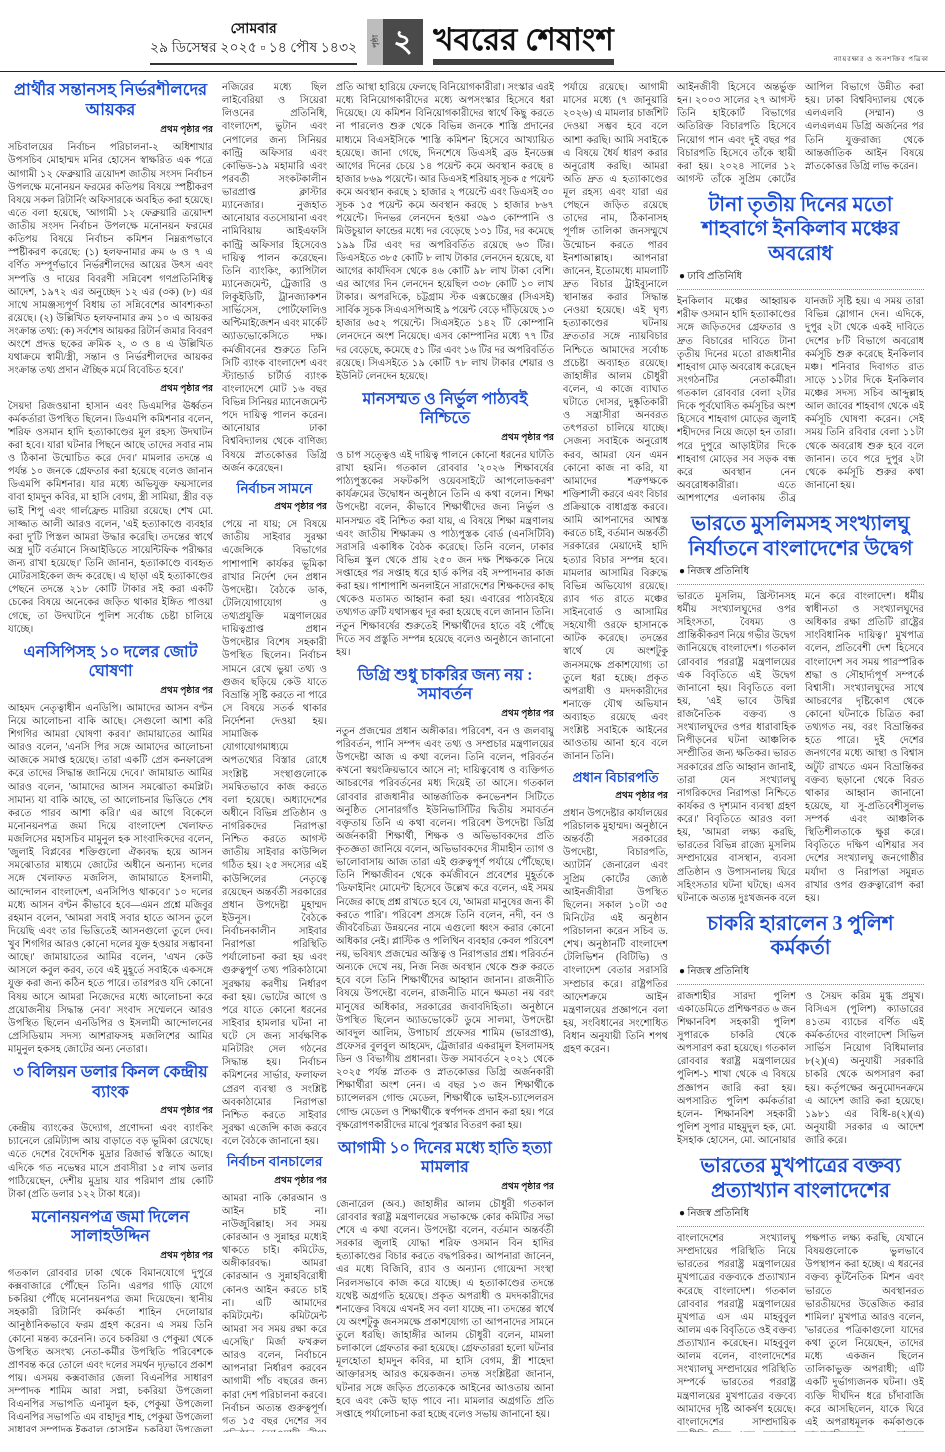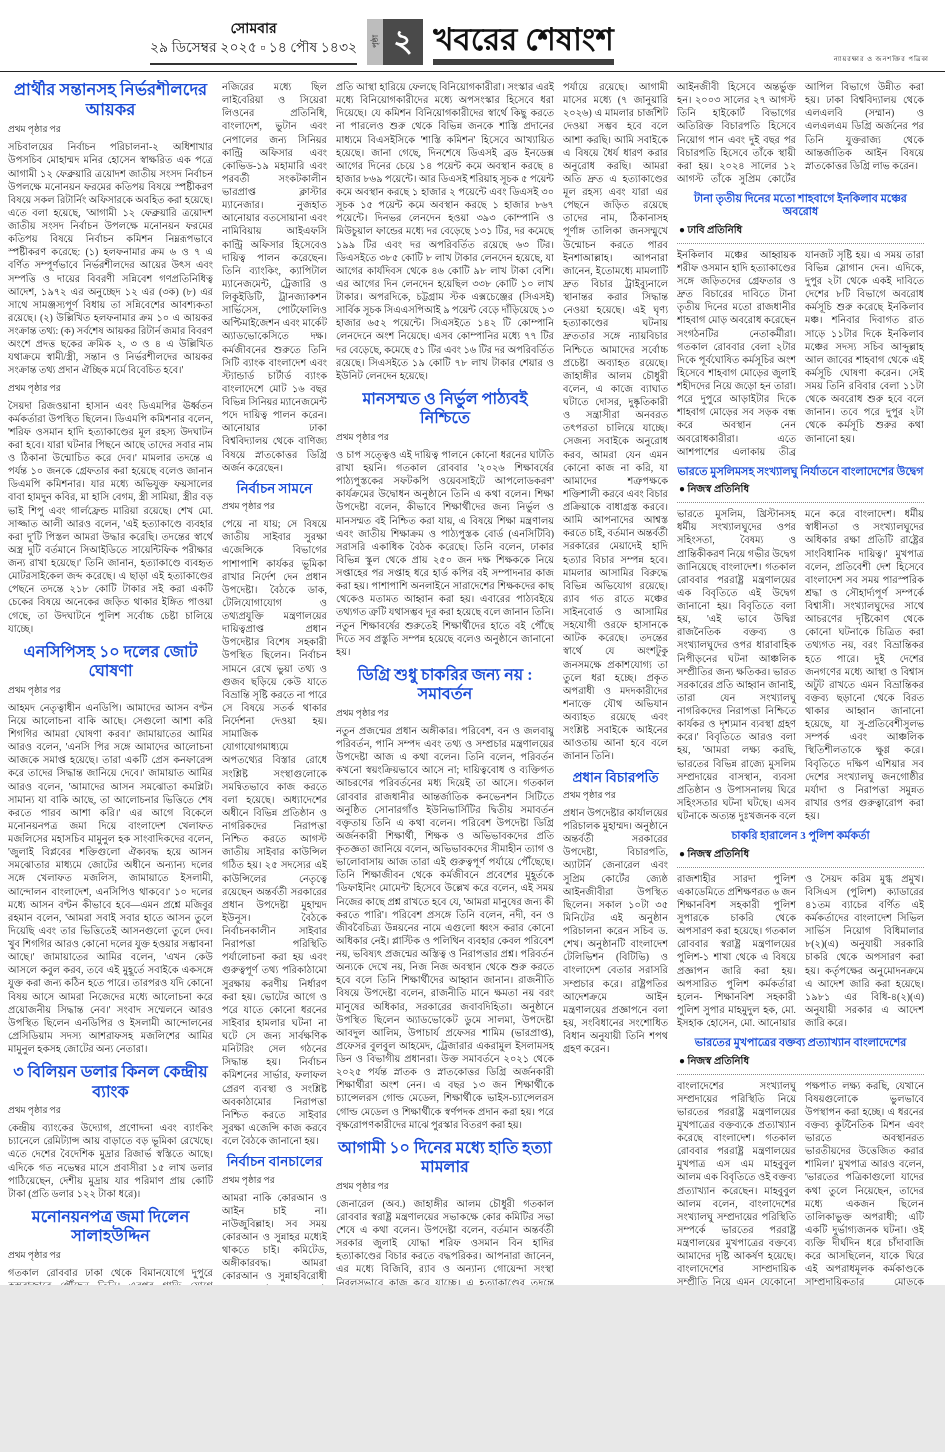--- a/index.html
+++ b/index.html
@@ -1,17 +1,17 @@
 <!DOCTYPE html>
 <html lang="bn"><head>
 <meta charset="utf-8">
 <style>
   html,body{margin:0;padding:0;background:#e8e8e8;}
   .page{
-    position:relative;width:945px;height:1285px;margin:0 auto;
+    position:relative;width:945px;height:1452px;margin:0 auto;
     background:#fff;color:#111;overflow:hidden;
     font-family:"Liberation Serif","DejaVu Serif",serif;
   }
   
   .hdr{
     display:flex;align-items:flex-end;gap:10px;
     padding:14px 10px 6px 10px;border-bottom:1.5px solid #222;height:72px;box-sizing:border-box;
   }
   .dateblock{margin-left:140px;text-align:center;border-bottom:2px solid #333;padding-bottom:3px;}
   .dateblock .day{font-weight:bold;font-size:14px;line-height:1.1;}
@@ -38,25 +38,25 @@
   }
   
   .cols{display:flex;gap:9px;padding:8px 8px 0 8px;height:1360px;box-sizing:border-box;}
   .col{overflow:hidden;height:100%;}
   .hl{
     margin:7px 0 2px 0;text-align:center;font-weight:900;color:#1d4ed8;
     font-size:16px;line-height:1.22;
   }
   .hl.lg{font-size:16.5px;}
   .hl.sm{font-size:13.5px;}
-  .hl.xl{font-size:11px;}
+  .hl.xl{font-size:20px;}
   .col > .hl:first-child, .col > p:first-child{margin-top:0;}
-  .sub{text-align:left;font-size:9px;font-weight:normal;margin:1px 0 3px 0;color:#111;}
+  .sub{text-align:right;font-size:9px;font-weight:bold;margin:1px 0 3px 0;color:#111;}
   .byline{
-    font-size:10px;font-weight:bold;color:#111;
+    font-size:10px;font-weight:normal;color:#111;
     border-bottom:1px dotted #888;padding:1px 0 4px 2px;margin:2px 0 4px 0;
   }
   p.body{
     margin:0 0 4px 0;font-size:9.8px;line-height:1.34;text-align:justify;
     color:#1c1c1c;word-break:break-word;
   }
   p.body.two{column-count:2;column-gap:9px;}
 </style>
 </head>
 <body>

